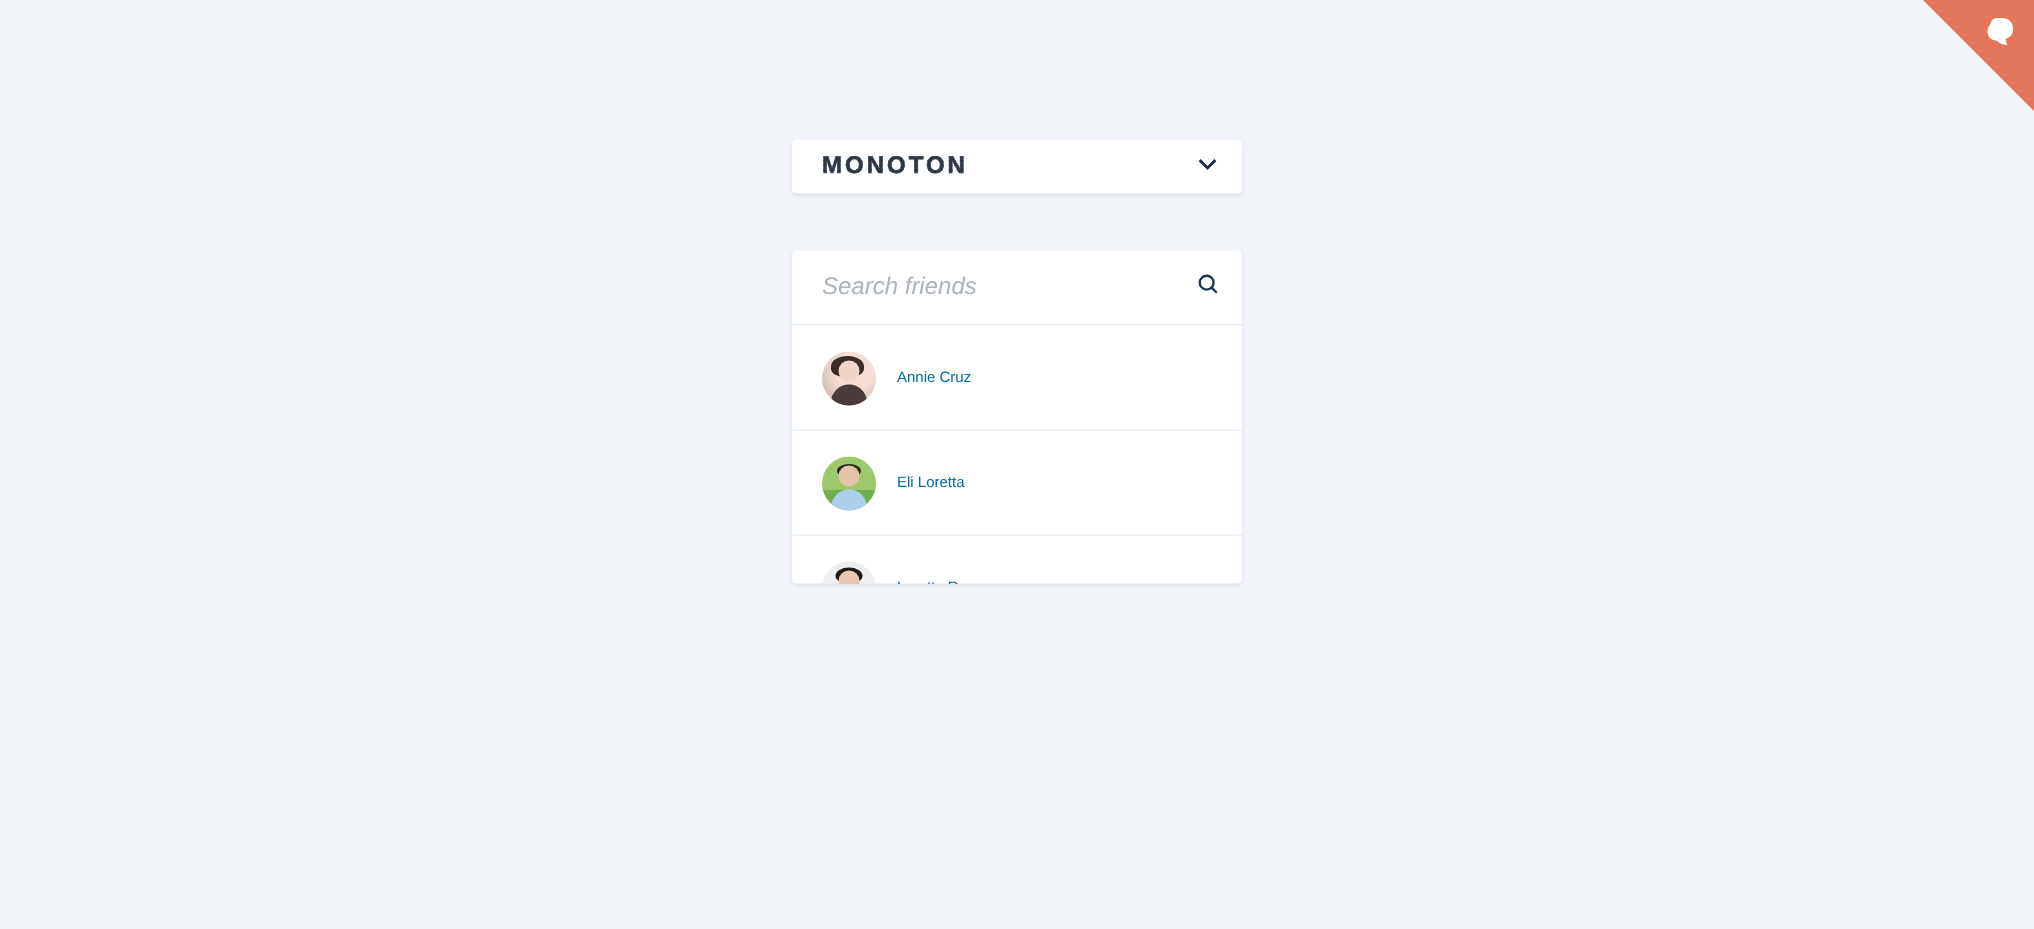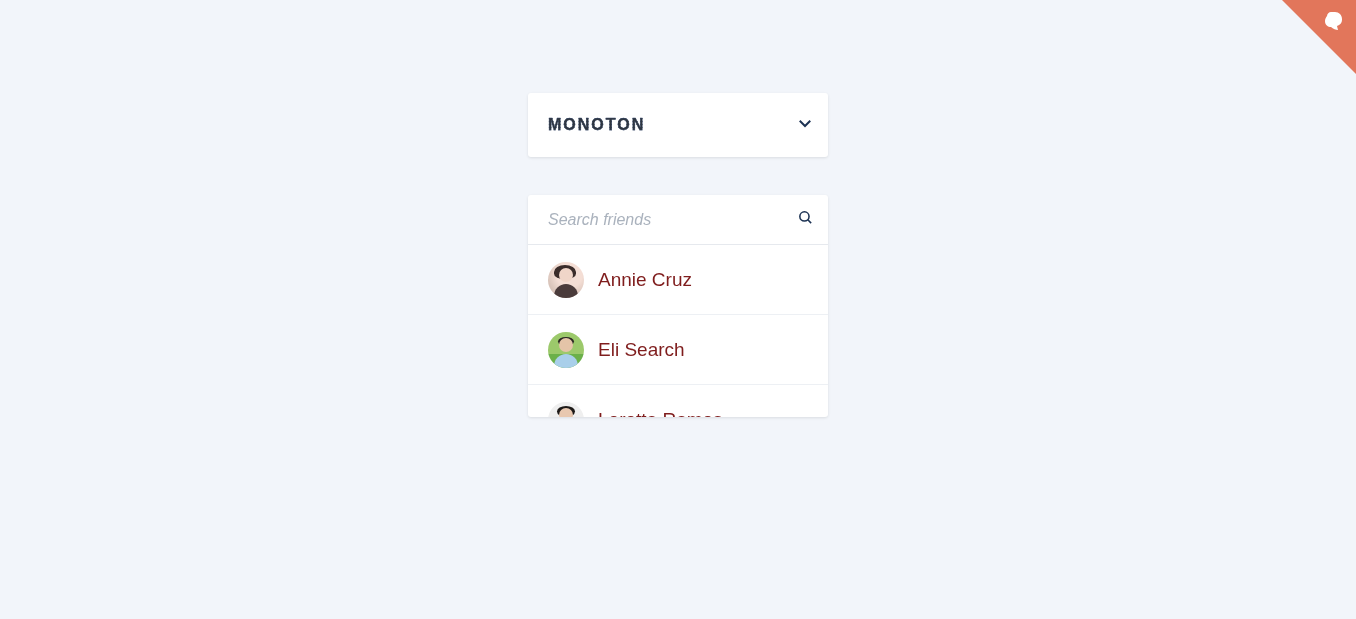--- a/index.html
+++ b/index.html
@@ -35,21 +35,21 @@
   }
 
   .card {
     background: #fff;
     border-radius: 3px;
     box-shadow: 0 1px 3px rgba(0,0,0,0.10);
   }
 
   
   .dd {
-    height: 64px;
+    height: 36px;
     display: flex;
     align-items: center;
     justify-content: space-between;
     padding: 0 14px 0 20px;
     margin-bottom: 4px;
     cursor: pointer;
   }
   .dd .label {
     color: #2f3640;
     font-size: 16px;
@@ -135,21 +135,21 @@
 
   .av2 .bg { background: linear-gradient(#9cc96b 62%, #6bb04a 62%); }
   .av2 .head { background: #e4c4a8; }
   .av2 .body { background: #a9cfea; }
   .av2 .hair { position:absolute; top:5px; left:10px; width:16px; height:9px; border-radius:50%; background:#2b2723; }
 
   .av3 .bg { background: #efefef; }
   .av3 .head { background: #e8c8b0; }
   .av3 .hair { position:absolute; top:4px; left:9px; width:18px; height:11px; border-radius:50%; background:#1d1a18; }
 
-  .fname { font-size: 19px; color: #7f1d1d; }
+  .fname { font-size: 10px; color: #0369a1; }
 
   
   .list-wrap::-webkit-scrollbar { width: 16px; }
   .list-wrap::-webkit-scrollbar-track { background: #f1f1f1; }
   .list-wrap::-webkit-scrollbar-thumb { background: #c4c4c4; }
   .list-wrap::-webkit-scrollbar-button:single-button {
     background: #f1f1f1; height: 16px; display: block;
   }
 </style>
 </head>
@@ -196,21 +196,21 @@
         </span>
         <span class="fname">Annie Cruz</span>
       </div>
       <div class="friend">
         <span class="avatar av2">
           <span class="bg"></span>
             <span class="hair"></span>
             <span class="head"></span>
             <span class="body"></span>
         </span>
-        <span class="fname">Eli Search</span>
+        <span class="fname">Eli Loretta</span>
       </div>
       <div class="friend">
         <span class="avatar av3">
           <span class="bg"></span>
             <span class="hair"></span>
             <span class="head"></span>
         </span>
         <span class="fname">Loretta Ramos</span>
       </div>
     </div>

